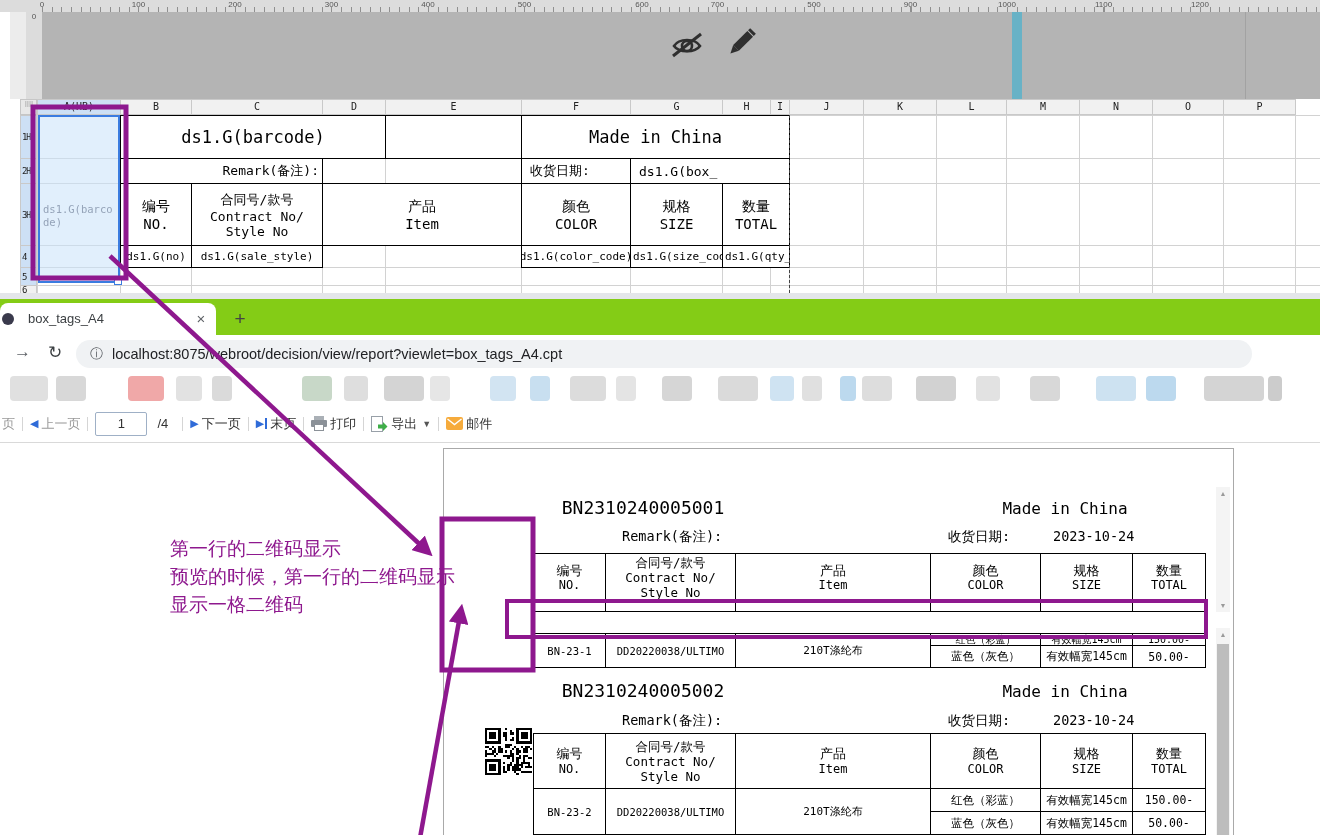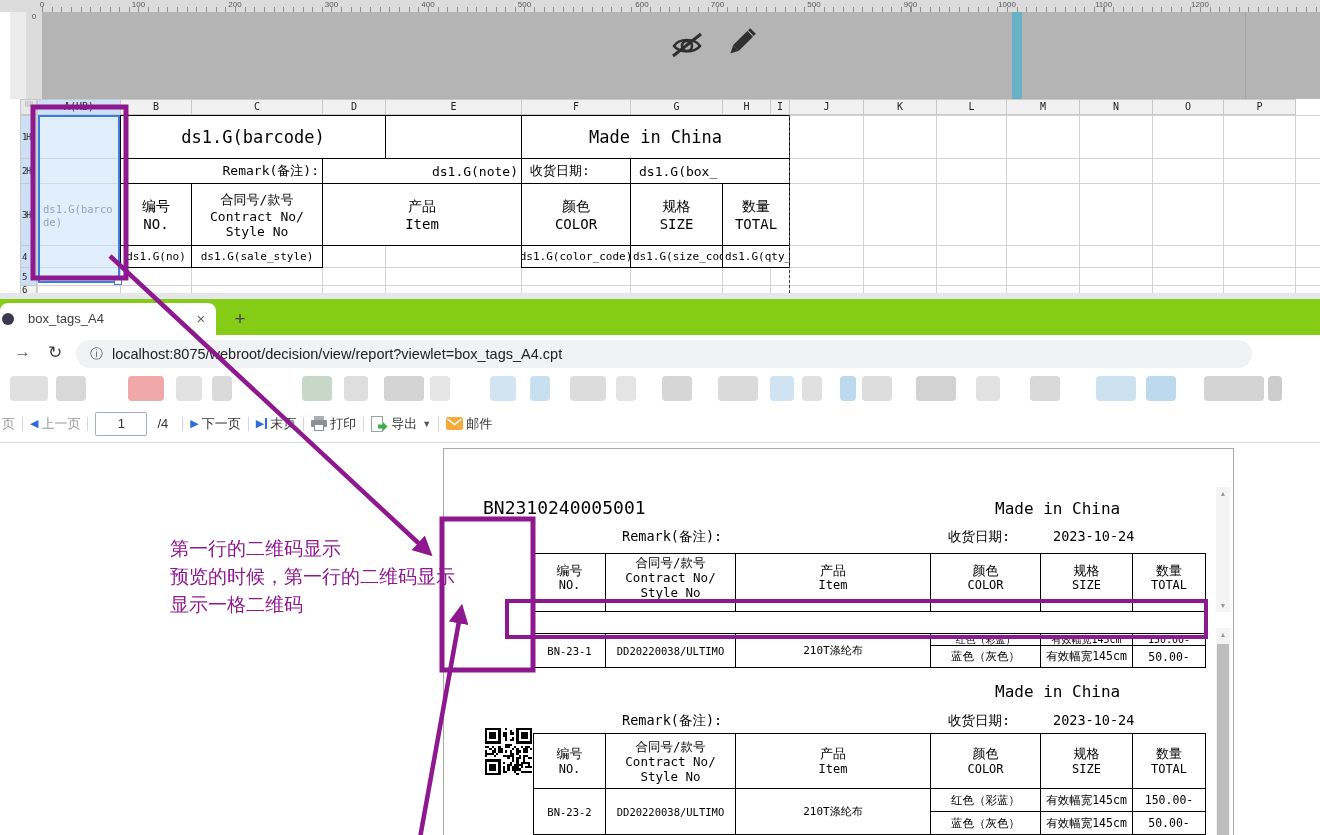--- a/index.html
+++ b/index.html
@@ -67,21 +67,21 @@
   .gray{color:#9a9a9a;}
   .tbtn{display:flex;align-items:center;gap:3px;white-space:nowrap;}
   .pg-input{width:46px;height:20px;border:1px solid #9fb0c6;text-align:center;font-size:13px;color:#333;
       font-family:"Liberation Sans",sans-serif;border-radius:2px;}
   .lastbar{display:inline-block;width:2px;height:11px;background:#2f6bd8;margin-left:-2px;}
   .caret{font-size:9px;color:#555;margin-left:2px;}
   
   .preview{position:absolute;left:0;top:443px;width:1320px;height:392px;background:#fff;}
   .pborder{position:absolute;background:#a9a9a9;}
   .ptxt{position:absolute;font-family:"DejaVu Sans Mono","Liberation Mono",monospace;color:#000;white-space:nowrap;}
-  .center{text-align:left;}
+  .center{text-align:center;}
   .pcell{position:absolute;border:1px solid #000;box-sizing:border-box;background:#fff;display:flex;flex-direction:column;
       align-items:center;justify-content:center;text-align:center;color:#000;overflow:hidden;
       font-family:"DejaVu Sans Mono","Liberation Mono",monospace;}
   .pcell div{line-height:1.2;}
   
   .sbar{position:absolute;width:14px;background:#f4f4f4;}
   .sbar .ar{position:absolute;left:0;width:14px;height:13px;font-size:7px;color:#9a9a9a;text-align:center;line-height:13px;}
   .sbar .thumb{position:absolute;left:1px;width:12px;background:#bdbdbd;}
   
   .anno-svg{position:absolute;left:0;top:0;width:1320px;height:835px;z-index:60;pointer-events:none;}
@@ -201,21 +201,20 @@
         <div class="rhead" style="top: 186px; height: 10px;">
           <span class="n">6</span>
         </div>
       </div>
 
     <div class="dcell" style="left:120px;top:16px;width:266px;height:44px;font-size:17px">ds1.G(barcode)</div>
     <div class="dcell" style="left:385px;top:16px;width:137px;height:44px"></div>
     <div class="dcell" style="left:521px;top:16px;width:269px;height:44px;font-size:17px">Made in China</div>
 
     <div class="dcell r" style="left:120px;top:59px;width:203px;height:26px;font-size:13px">Remark(备注):</div>
-    <div class="dcell r" style="left:322px;top:59px;width:200px;height:26px;font-size:13px">ds1.G(note)</div>
     <div class="dcell l" style="left:521px;top:59px;width:110px;height:26px;font-size:13px">收货日期:</div>
     <div class="dcell l" style="left:630px;top:59px;width:160px;height:26px;font-size:13px">ds1.G(box_</div>
 
     <div class="dcell" style="left:120px;top:84px;width:72px;height:63px;font-size:14px;flex-direction:column">
       <div>编号</div>
       <div>NO.</div>
     </div>
     <div class="dcell" style="left:191px;top:84px;width:132px;height:63px;font-size:13px;flex-direction:column">
       <div>合同号/款号</div>
       <div>Contract No/</div>
@@ -395,20 +394,21 @@
     <div class="pcell" style="left:533px;top:190px;width:73px;height:35px;font-size:10.5px">BN-23-1</div>
     <div class="pcell" style="left:605px;top:190px;width:131px;height:35px;font-size:10.5px">DD20220038/ULTIMO</div>
     <div class="pcell" style="left:735px;top:190px;width:196px;height:35px;font-size:11px">210T涤纶布</div>
     <div class="pcell" style="left:930px;top:190px;width:111px;height:13px;font-size:10px">红色（彩蓝）</div>
     <div class="pcell" style="left:1040px;top:190px;width:93px;height:13px;font-size:10px">有效幅宽145cm</div>
     <div class="pcell" style="left:1132px;top:190px;width:74px;height:13px;font-size:10px">150.00-</div>
     <div class="pcell" style="left:930px;top:202px;width:111px;height:23px;font-size:11.5px">蓝色（灰色）</div>
     <div class="pcell" style="left:1040px;top:202px;width:93px;height:23px;font-size:11.5px">有效幅宽145cm</div>
     <div class="pcell" style="left:1132px;top:202px;width:74px;height:23px;font-size:11.5px">50.00-</div>
 
+    <div class="ptxt center" style="left:483px;top:237px;width:320px;font-size:18px">BN2310240005002</div>
     <div class="ptxt center" style="left:995px;top:239px;width:140px;font-size:16px">Made in China</div>
     <div class="ptxt" style="left:622px;top:269px;font-size:13.5px">Remark(备注):</div>
     <div class="ptxt" style="left:948px;top:269px;font-size:13.5px">收货日期:</div>
     <div class="ptxt" style="left:1053px;top:269px;font-size:13.5px">2023-10-24</div>
 
     <svg id="qr" style="position:absolute;left:485px;top:285px" width="47" height="47" viewBox="0 0 21 21" shape-rendering="crispEdges">
         <rect x="0" y="0" width="21" height="21" fill="#fff"></rect>
         <rect x="0" y="0" width="7" height="7" fill="#000"></rect>
         <rect x="1" y="1" width="5" height="5" fill="#fff"></rect>
         <rect x="2" y="2" width="3" height="3" fill="#000"></rect>

